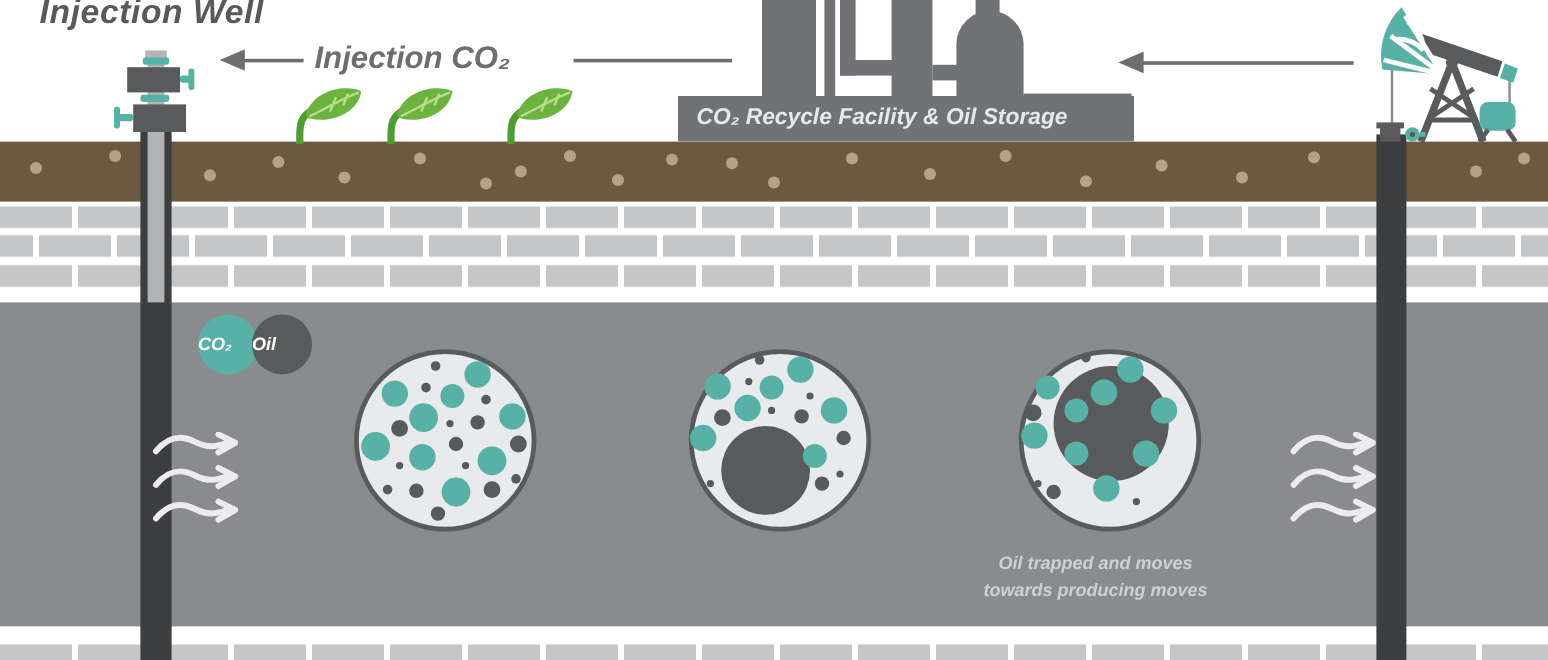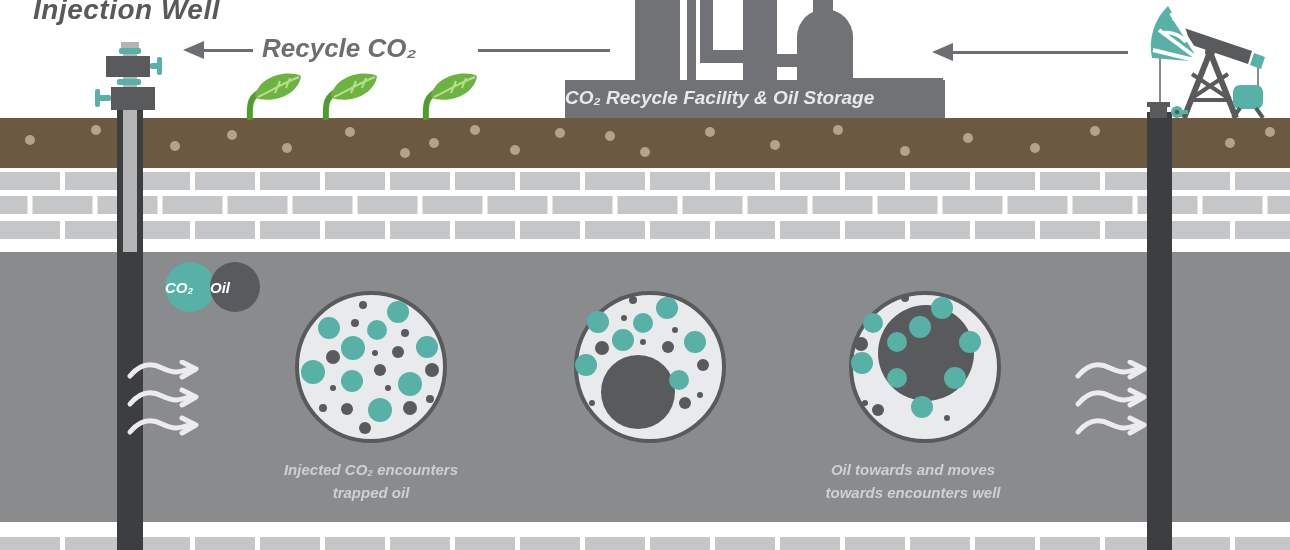--- a/index.html
+++ b/index.html
@@ -19,21 +19,21 @@
   .reservoir{left:0;top:252px;width:1290px;height:270px;background:var(--mid-gray);}
 
   
   .f-brick{fill:var(--brick-gray);} .f-teal{fill:var(--teal);} .f-dark{fill:var(--dark-gray);}
   .f-fact{fill:var(--factory-gray);} .f-fill{fill:var(--circle-fill);} .f-dot{fill:var(--soil-dot);}
   .s-dark{stroke:var(--dark-gray);fill:none;} .s-wave{stroke:var(--wave-white);fill:none;}
 
   
   .title{left:33px;top:-6px;font-size:28px;font-weight:bold;color:var(--title-text);letter-spacing:.5px;}
   .recycled{left:262px;top:33px;font-size:26px;font-weight:bold;color:var(--arrow-gray);}
-  .facility-label{left:565px;top:87px;width:340px;text-align:left;font-size:19px;font-weight:bold;color:var(--label-light);}
+  .facility-label{left:565px;top:87px;width:340px;text-align:center;font-size:19px;font-weight:bold;color:var(--label-light);}
   .caption{top:458px;width:320px;text-align:center;font-size:15px;font-weight:bold;line-height:23px;color:var(--caption-text);}
   .caption span{display:block;}
   .cap1{left:211px;} .cap2{left:490px;} .cap3{left:753px;}
 
   
   .shaft{height:3px;background:var(--arrow-gray);}
   .head-left{width:0;height:0;border-top:9px solid transparent;border-bottom:9px solid transparent;border-right:21px solid var(--arrow-gray);}
 
   
   .legend-bubble{top:262px;width:50px;height:50px;border-radius:50%;display:flex;align-items:center;justify-content:flex-start;font-size:15px;font-weight:bold;color:#fff;}
@@ -112,21 +112,21 @@
     <div class="abs wh-teal" style="left:98px;top:95px;width:13px;height:6px"></div>
     <div class="abs wh-teal" style="left:95px;top:89px;width:5px;height:18px"></div>
   </div>
 
   <div class="abs pipe-dark" style="left:1147px;top:112px;width:25px;height:438px"></div>
 
   <div class="abs title">Injection Well</div>
 
   <div class="abs head-left" style="left:183px;top:41px"></div>
   <div class="abs shaft" style="left:203px;top:49px;width:50px"></div>
-  <div class="abs recycled">Recycle CO₂</div>
+  <div class="abs recycled">Injection CO₂</div>
   <div class="abs shaft" style="left:478px;top:49px;width:132px"></div>
 
   <div class="abs head-left" style="left:932px;top:43px"></div>
   <div class="abs shaft" style="left:952px;top:51px;width:176px"></div>
 
   <svg class="abs" style="left:560px;top:0" width="390" height="118">
     <g class="f-fact">
       <rect x="5" y="80" width="380" height="38"></rect>
       <rect x="75" y="0" width="45" height="85"></rect>
       <rect x="127" y="0" width="9" height="85"></rect>
@@ -269,27 +269,23 @@
     </g>
     <g class="f-dark">
       <circle cx="60" cy="11" r="4"></circle>
         <circle cx="16" cy="57" r="7"></circle>
         <circle cx="33" cy="123" r="6"></circle>
       <circle cx="20" cy="116" r="3"></circle>
         <circle cx="102" cy="131" r="3"></circle>
     </g>
   </svg>
 
-  <div class="abs caption cap1">
-    <span>Injected CO₂ encounters</span>
-    <span>trapped oil</span>
-  </div>
   <div class="abs caption cap3">
-    <span>Oil towards and moves</span>
-    <span>towards encounters well</span>
+    <span>Oil trapped and moves</span>
+    <span>towards producing moves</span>
   </div>
 
   <svg class="abs" style="left:126px;top:360px" width="100" height="84">
     <g class="s-wave" stroke-width="5" stroke-linecap="round" stroke-linejoin="round">
       <path d="M4,16 C14,4 24,2 36,8 C48,14 54,12 64,9"></path>
         <path d="M56,2 L70,9 L56,17"></path>
       <path d="M4,44 C14,32 24,30 36,36 C48,42 54,40 64,37"></path>
         <path d="M56,30 L70,37 L56,45"></path>
       <path d="M4,72 C14,60 24,58 36,64 C48,70 54,68 64,65"></path>
         <path d="M56,58 L70,65 L56,73"></path>

